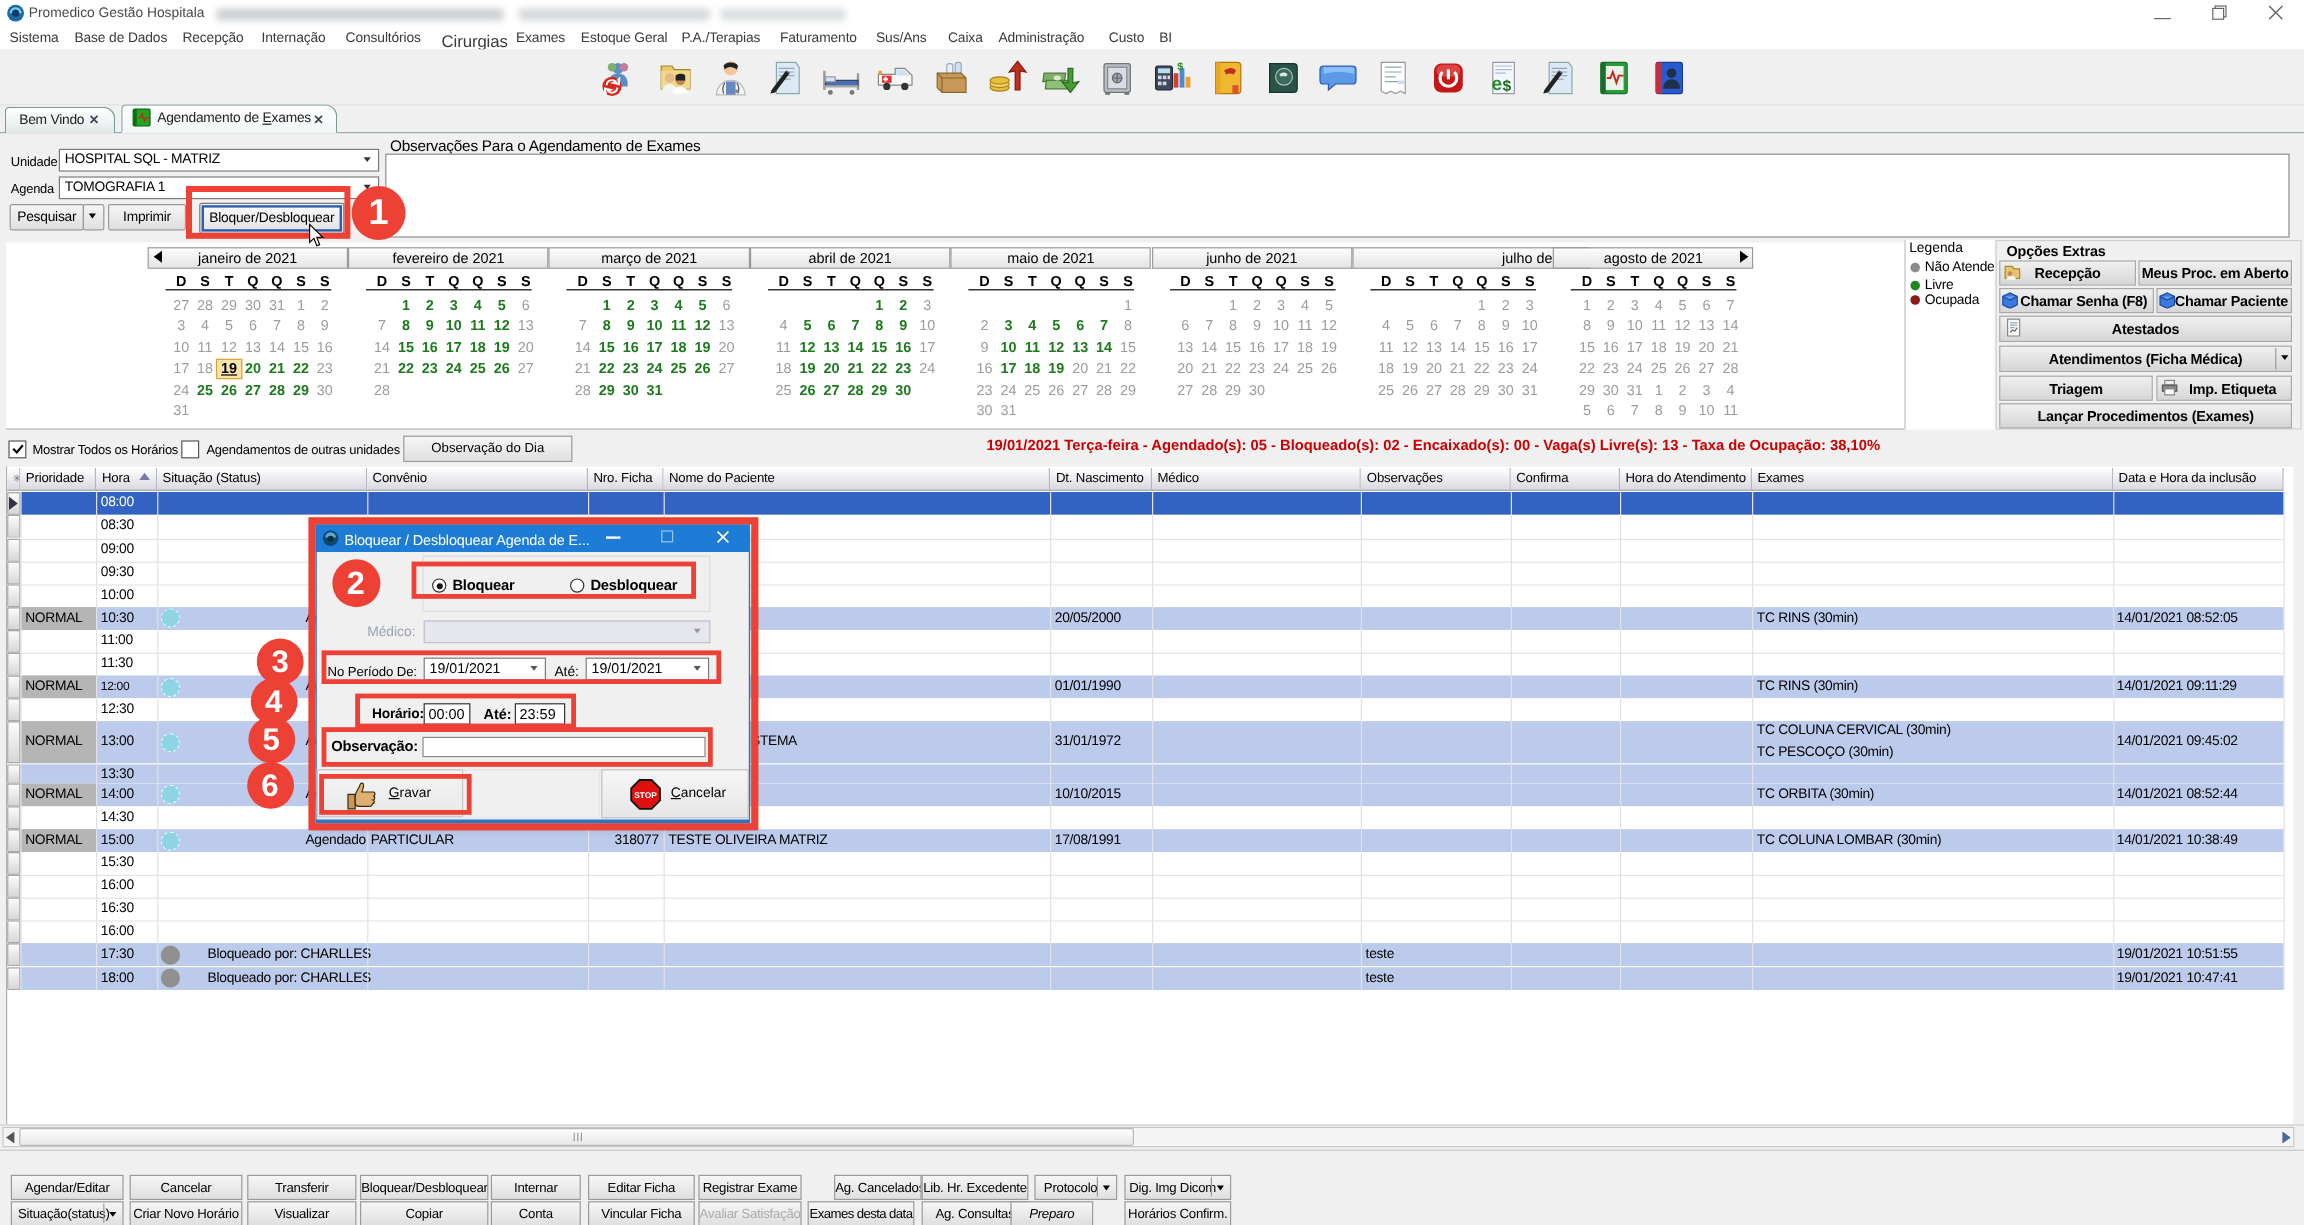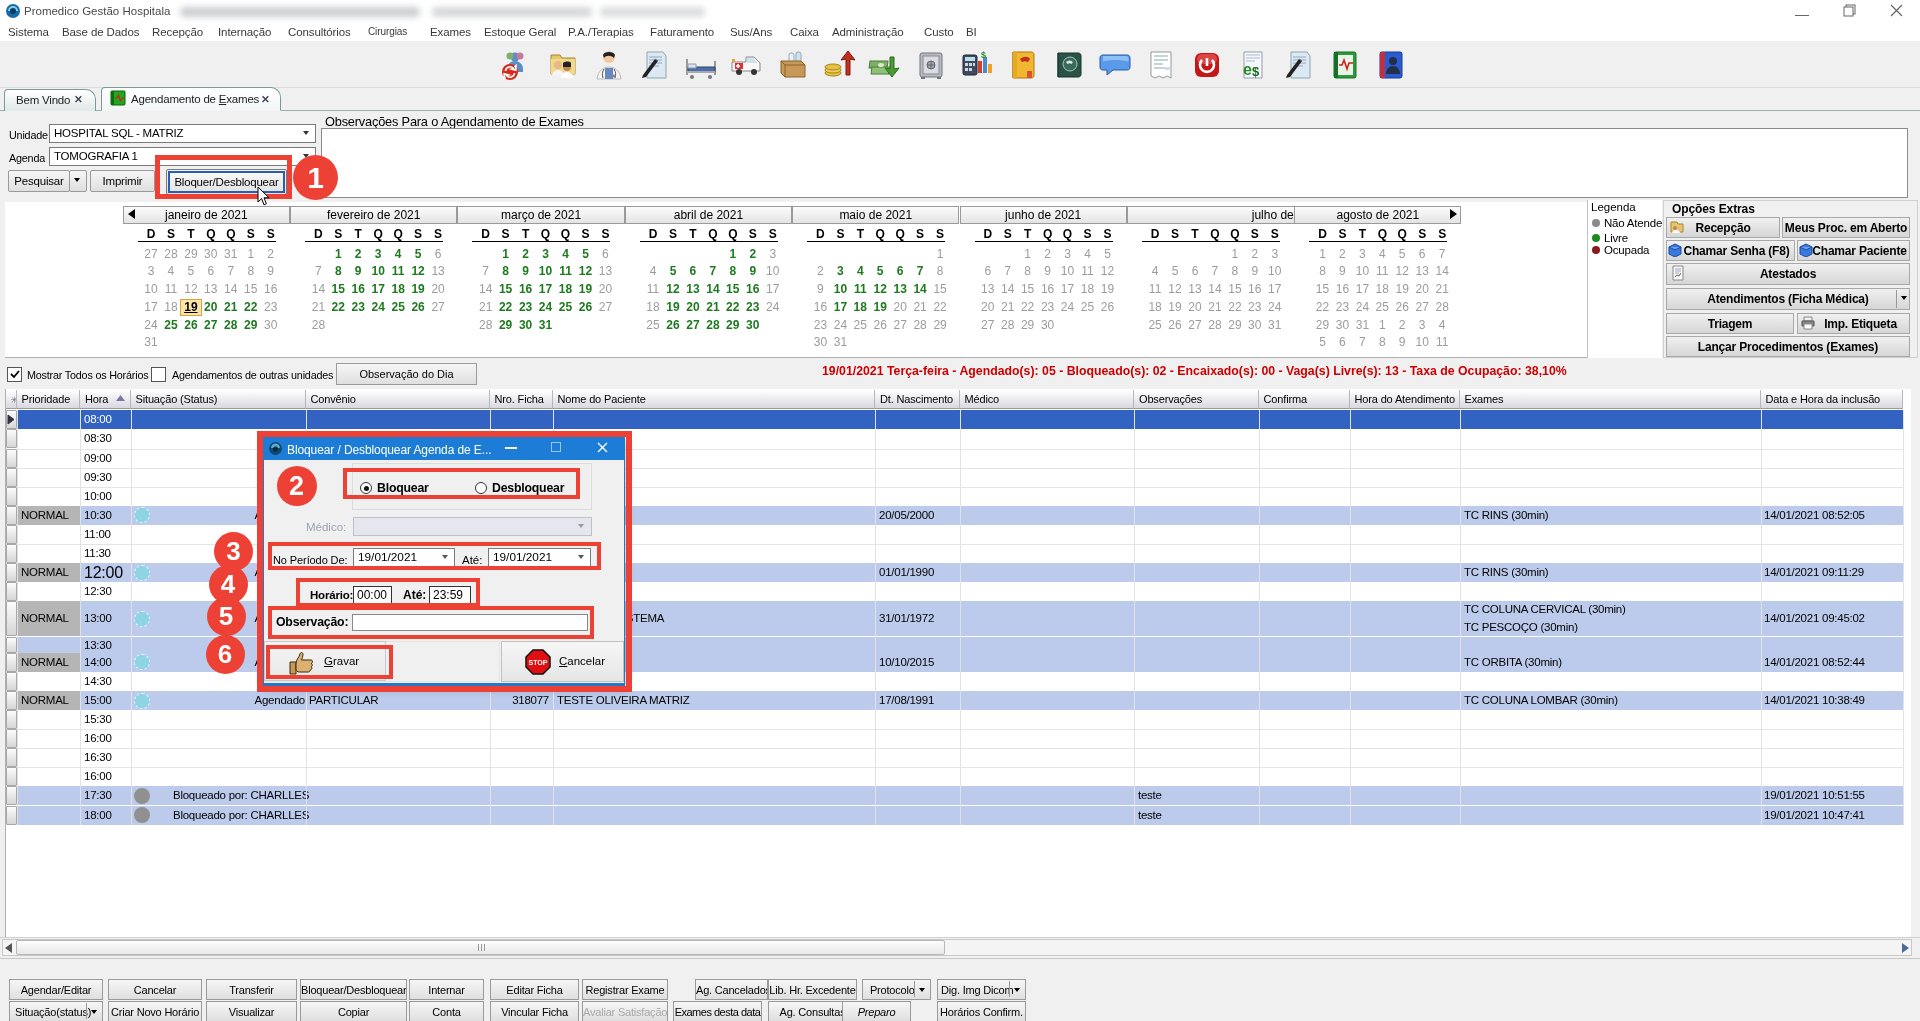--- a/index.html
+++ b/index.html
@@ -37,21 +37,21 @@
     <rect x="1" y="3" width="9" height="9" fill="#fff" stroke="#666"></rect>
   </svg>
 <svg class="a" style="left:1890px;top:4px;" width="13" height="13" viewBox="0 0 13 13">
     <path d="M1 1 L12 12 M12 1 L1 12" stroke="#666" stroke-width="1.2"></path>
   </svg>
 <div class="a" style="left:8px;top:26px;font-size:11.5px;letter-spacing:-0.1px;color:#3a3a3a;">Sistema</div>
 <div class="a" style="left:62px;top:26px;font-size:11.5px;letter-spacing:-0.1px;color:#3a3a3a;">Base de Dados</div>
 <div class="a" style="left:152px;top:26px;font-size:11.5px;letter-spacing:-0.1px;color:#3a3a3a;">Recepção</div>
 <div class="a" style="left:218px;top:26px;font-size:11.5px;letter-spacing:-0.1px;color:#3a3a3a;">Internação</div>
 <div class="a" style="left:288px;top:26px;font-size:11.5px;letter-spacing:-0.1px;color:#3a3a3a;">Consultórios</div>
-<div class="a" style="left:368px;top:26px;font-size:10px;letter-spacing:-0.1px;color:#3a3a3a;">Cirurgias</div>
+<div class="a" style="left:368px;top:26px;font-size:14px;letter-spacing:-0.1px;color:#3a3a3a;">Cirurgias</div>
 <div class="a" style="left:430px;top:26px;font-size:11.5px;letter-spacing:-0.1px;color:#3a3a3a;">Exames</div>
 <div class="a" style="left:484px;top:26px;font-size:11.5px;letter-spacing:-0.1px;color:#3a3a3a;">Estoque Geral</div>
 <div class="a" style="left:568px;top:26px;font-size:11.5px;letter-spacing:-0.1px;color:#3a3a3a;">P.A./Terapias</div>
 <div class="a" style="left:650px;top:26px;font-size:11.5px;letter-spacing:-0.1px;color:#3a3a3a;">Faturamento</div>
 <div class="a" style="left:730px;top:26px;font-size:11.5px;letter-spacing:-0.1px;color:#3a3a3a;">Sus/Ans</div>
 <div class="a" style="left:790px;top:26px;font-size:11.5px;letter-spacing:-0.1px;color:#3a3a3a;">Caixa</div>
 <div class="a" style="left:832px;top:26px;font-size:11.5px;letter-spacing:-0.1px;color:#3a3a3a;">Administração</div>
 <div class="a" style="left:924px;top:26px;font-size:11.5px;letter-spacing:-0.1px;color:#3a3a3a;">Custo</div>
 <div class="a" style="left:966px;top:26px;font-size:11.5px;letter-spacing:-0.1px;color:#3a3a3a;">BI</div>
 <div class="a" style="left:0;top:41px;width:1920px;height:47px;background:#f0f0f0;border-bottom:1px solid #dcdcdc;"></div>
@@ -667,21 +667,21 @@
 <div class="a" style="left:1764px;top:505.8px;line-height:19.1px;font-size:11.5px;letter-spacing:-0.25px;">14/01/2021 08:52:05</div>
 <div class="ind" style="top:505.8px;height:19.1px;"></div>
 <div class="a" style="left:16.5px;top:524.9px;width:1886.5px;height:1px;background:#ffffff;"></div>
 <div class="a" style="left:84px;top:524.9px;height:19.1px;line-height:19.1px;font-size:11.5px;letter-spacing:-0.25px;">11:00</div>
 <div class="ind" style="top:524.9px;height:19.1px;"></div>
 <div class="a" style="left:16.5px;top:544.0px;width:1886.5px;height:1px;background:#e4e4e8;"></div>
 <div class="a" style="left:84px;top:544.0px;height:19.1px;line-height:19.1px;font-size:11.5px;letter-spacing:-0.25px;">11:30</div>
 <div class="ind" style="top:544.0px;height:19.1px;"></div>
 <div class="a" style="left:16.5px;top:563.1px;width:1886.5px;height:1px;background:#e4e4e8;"></div>
 <div class="a" style="left:16.5px;top:563.1px;width:1886.5px;height:19.1px;background:#bccbeb;"></div>
-<div class="a" style="left:84px;top:563.1px;height:19.1px;line-height:19.1px;font-size:16px;letter-spacing:-0.25px;">12:00</div>
+<div class="a" style="left:84px;top:563.1px;height:19.1px;line-height:19.1px;font-size:10px;letter-spacing:-0.25px;">12:00</div>
 <div class="a" style="left:17px;top:563.1px;width:63px;height:19.1px;background:#b5b5b5;line-height:19.1px;padding-left:4px;font-size:11.5px;letter-spacing:-0.25px;">NORMAL</div>
 <div class="a" style="left:133.5px;top:564.7px;width:16px;height:16px;border-radius:50%;background:#8fd4e4;border:1px dashed #e8f8f8;"></div>
 <div class="a" style="left:225px;top:563.1px;width:80px;height:19.1px;line-height:19.1px;text-align:right;font-size:11.5px;letter-spacing:-0.25px;">Agendado</div>
 <div class="a" style="left:879px;top:563.1px;line-height:19.1px;font-size:11.5px;letter-spacing:-0.25px;">01/01/1990</div>
 <div class="a" style="left:1464px;top:563.1px;line-height:19.1px;font-size:11.5px;letter-spacing:-0.25px;">TC RINS (30min)</div>
 <div class="a" style="left:1764px;top:563.1px;line-height:19.1px;font-size:11.5px;letter-spacing:-0.25px;">14/01/2021 09:11:29</div>
 <div class="ind" style="top:563.1px;height:19.1px;"></div>
 <div class="a" style="left:16.5px;top:582.2px;width:1886.5px;height:1px;background:#ffffff;"></div>
 <div class="a" style="left:84px;top:582.2px;height:19.1px;line-height:19.1px;font-size:11.5px;letter-spacing:-0.25px;">12:30</div>
 <div class="ind" style="top:582.2px;height:19.1px;"></div>

